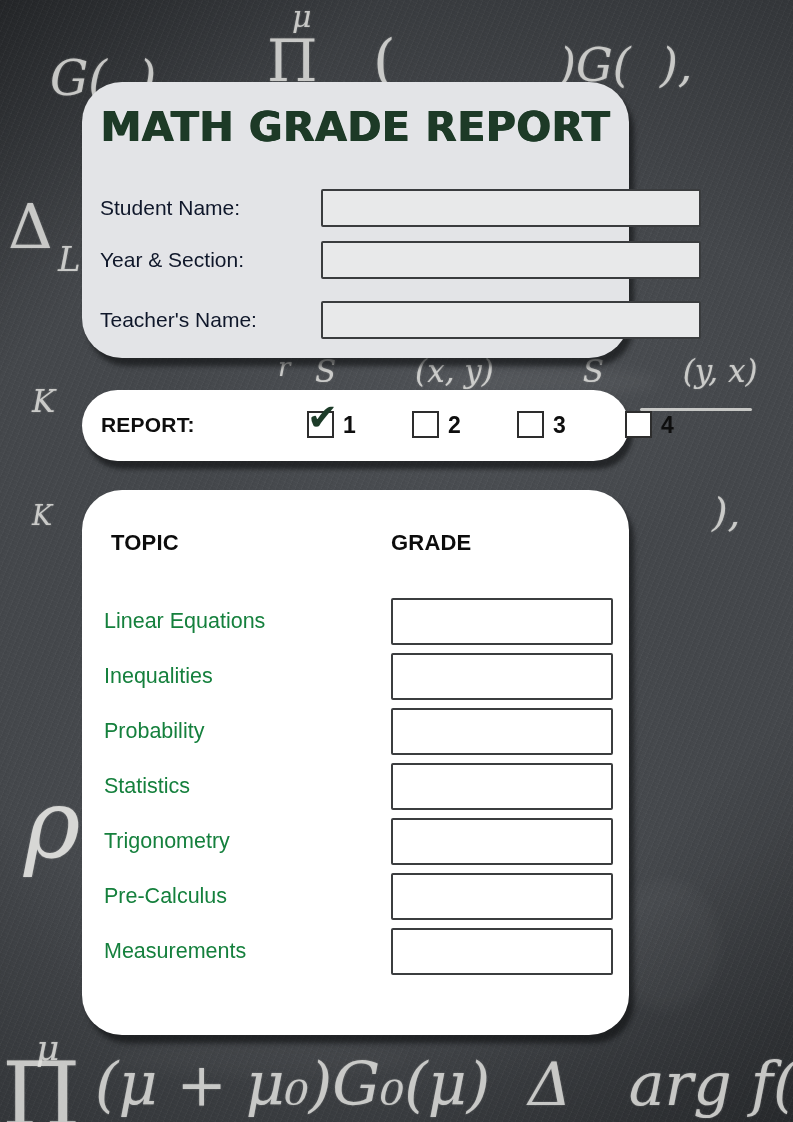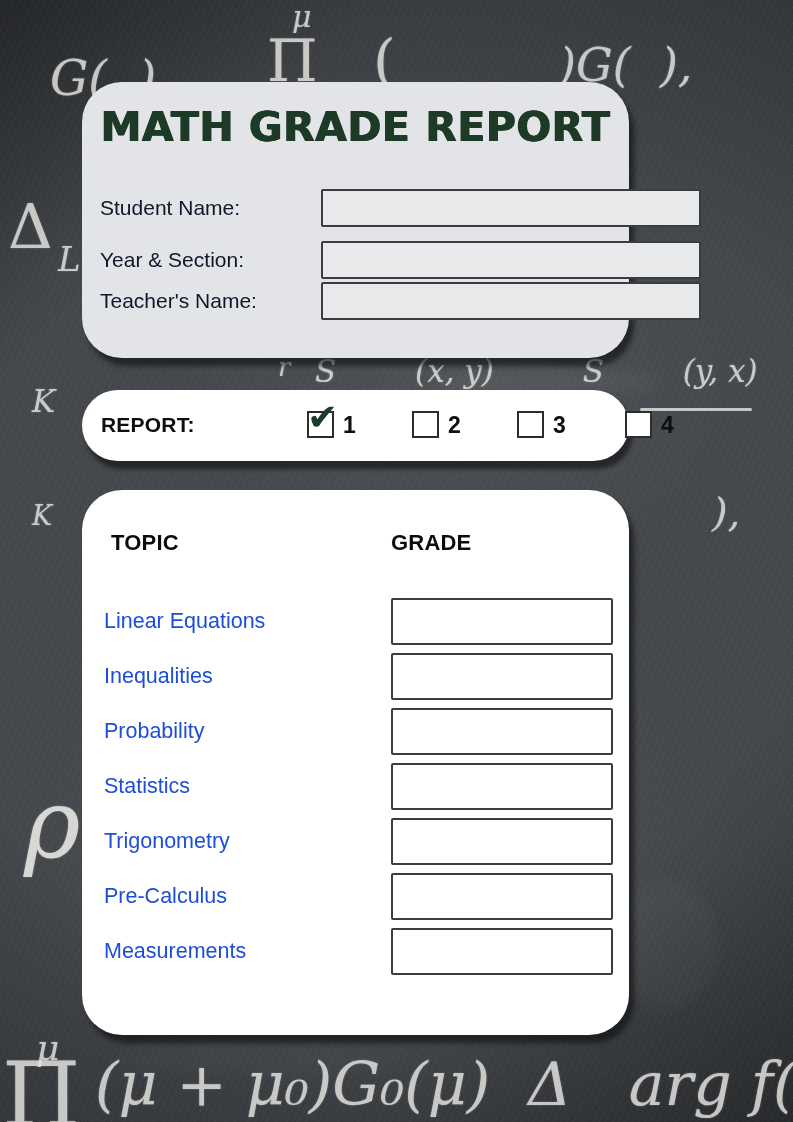--- a/index.html
+++ b/index.html
@@ -77,21 +77,21 @@
 
   .card-grades {
     top:490px; height:545px; background:#ffffff; border-radius:40px;
     box-shadow:5px 8px 5px rgba(14,16,18,.62);
   }
   .ghead { position:absolute; top:40px; left:22px; right:16px; display:flex; justify-content:space-between;margin-left:7px; }
   .topic-h, .grade-h { font-size:22px; font-weight:700; color:#0c0c0c; letter-spacing:.2px; }
   .grade-h { width:222px; text-align:left; }
   .grows { position:absolute; top:104px; left:22px; right:16px; }
   .grow { height:55px; display:flex; align-items:center; justify-content:space-between; }
-  .gtopic { font-size:21.5px; color:#1d4ed8; }
+  .gtopic { font-size:21.5px; color:#15803d; }
   .ginput { width:222px; height:47px; border:2.5px solid #3b3d3f; background:#fff; }
 </style>
 </head>
 <body>
 
 <div class="stage">
   <div class="board-vignette"></div>
   <div class="board-grain"></div>
   <div class="smudge" style="left:430px; top:368px; width:230px; height:28px;"></div>
   <div class="smudge" style="left:610px; top:880px; width:110px; height:130px; opacity:.6;"></div>
@@ -118,21 +118,21 @@
     <div class="title">MATH GRADE REPORT</div>
 
     <div class="frow" style="top:107px;">
       <span class="flabel">Student Name:</span>
       <input class="finput" type="text" value="" style="">
     </div>
     <div class="frow" style="top:159px;">
       <span class="flabel">Year &amp; Section:</span>
       <input class="finput" type="text" value="" style="">
     </div>
-    <div class="frow" style="top:200px;">
+    <div class="frow" style="top:219px;">
       <span class="flabel">Teacher's Name:</span>
       <input class="finput" type="text" value="" style="">
     </div>
   </div>
 
   <div class="card card-quarter">
     <span class="qlabel">REPORT:</span>
 
     <span class="qbox" style="left:225px;">
       <span class="qcheck">✔</span>

